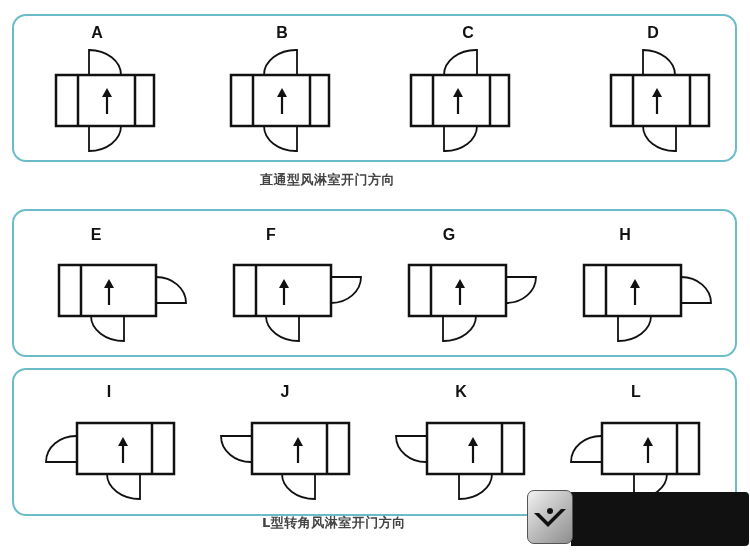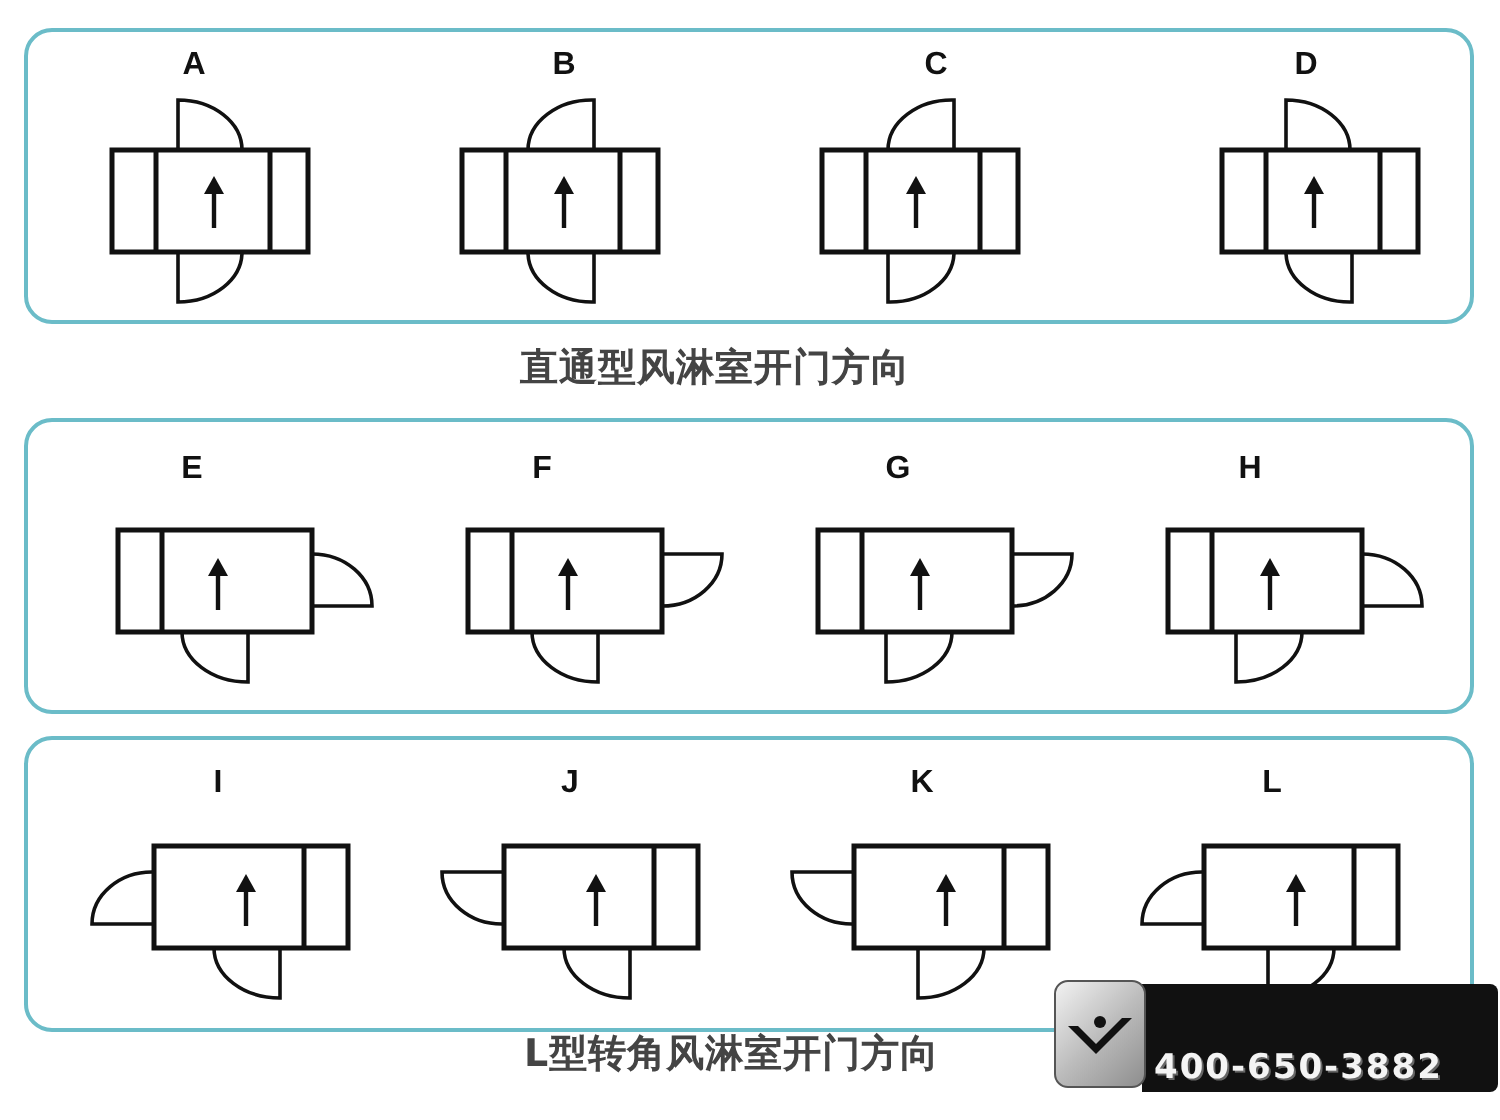--- a/index.html
+++ b/index.html
@@ -1,19 +1,19 @@
 <!DOCTYPE html>
 <html><head>
 <meta charset="utf-8">
 <style>
   html, body { margin: 0; padding: 0; background: #ffffff; }
   body { width: 750px; height: 560px; position: relative; overflow: hidden; font-family: "Liberation Sans", sans-serif; }
   .panel { position: absolute; border: 2.5px solid #6bbcc8; border-radius: 14px; box-sizing: border-box; }
   .label { position: absolute; font-family: "Liberation Sans", sans-serif; font-weight: bold; font-size: 16px; color: #111; text-align: center; width: 30px; }
-  .caption { position: absolute; font-family: "DejaVu Sans", sans-serif; font-weight: bold; font-size: 19px; color: #444; letter-spacing: 0.5px; white-space: nowrap; }
+  .caption { position: absolute; font-family: "DejaVu Sans", sans-serif; font-weight: bold; font-size: 13px; color: #444; letter-spacing: 0.5px; white-space: nowrap; }
   svg.diag { position: absolute; overflow: visible; }
   .logo { position: absolute; left: 527px; top: 488px; width: 222px; height: 62px; }
   .logo-box { position: absolute; left: 0; top: 2px; width: 46px; height: 54px; border-radius: 7px;
     background: linear-gradient(135deg, #f2f2f2 0%, #bdbdbd 50%, #8e8e8e 100%); border: 1.5px solid #555; box-sizing: border-box; }
   .logo-band { position: absolute; left: 44px; top: 4px; width: 178px; height: 54px; background: #111; border-radius: 0 4px 4px 0; }
   .logo-cn { position: absolute; left: 58px; top: 2px; font-family: "DejaVu Serif", serif; font-size: 30px; color: #f4f4f4; letter-spacing: 6px; font-weight: bold; white-space: nowrap; text-shadow: 1px 1px 0 #888; }
   .logo-phone { position: absolute; left: 50px; top: 36px; font-family: "DejaVu Sans", sans-serif; font-weight: bold; font-size: 17px; color: #f4f4f4; letter-spacing: 1px; white-space: nowrap; text-shadow: 1px 1px 0 #666; }
 </style>
 </head>
 <body>
@@ -228,14 +228,13 @@
 <div class="caption" style="left:262px; top:514px;">L型转角风淋室开门方向</div>
 
 <div class="logo">
   <div class="logo-band"></div>
   <div class="logo-box">
     <svg width="44" height="52" viewBox="0 0 44 52">
       <path d="M6 22 L20 36 L38 18 L33 18 L20 31 L11 22 Z" fill="#111"></path>
       <circle cx="22" cy="20" r="3" fill="#111"></circle>
     </svg>
   </div>
-  <div class="logo-phone">400-650-3882</div>
 </div>
 
 </body></html>

